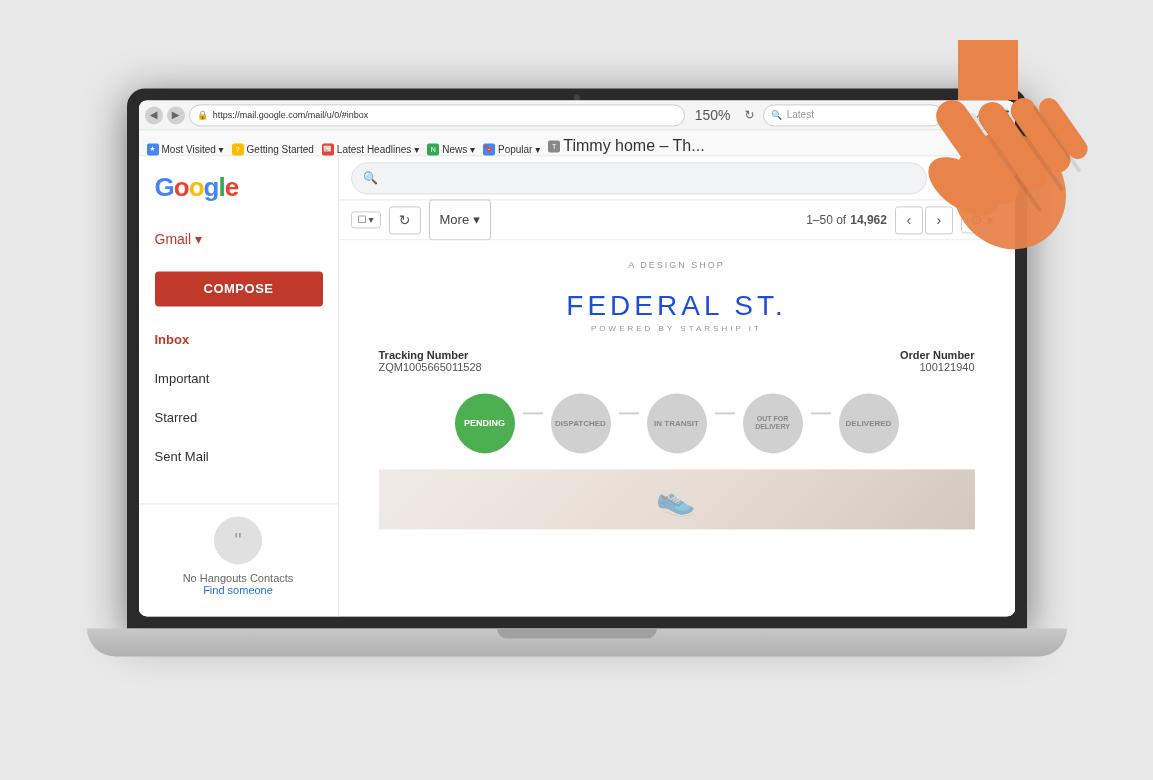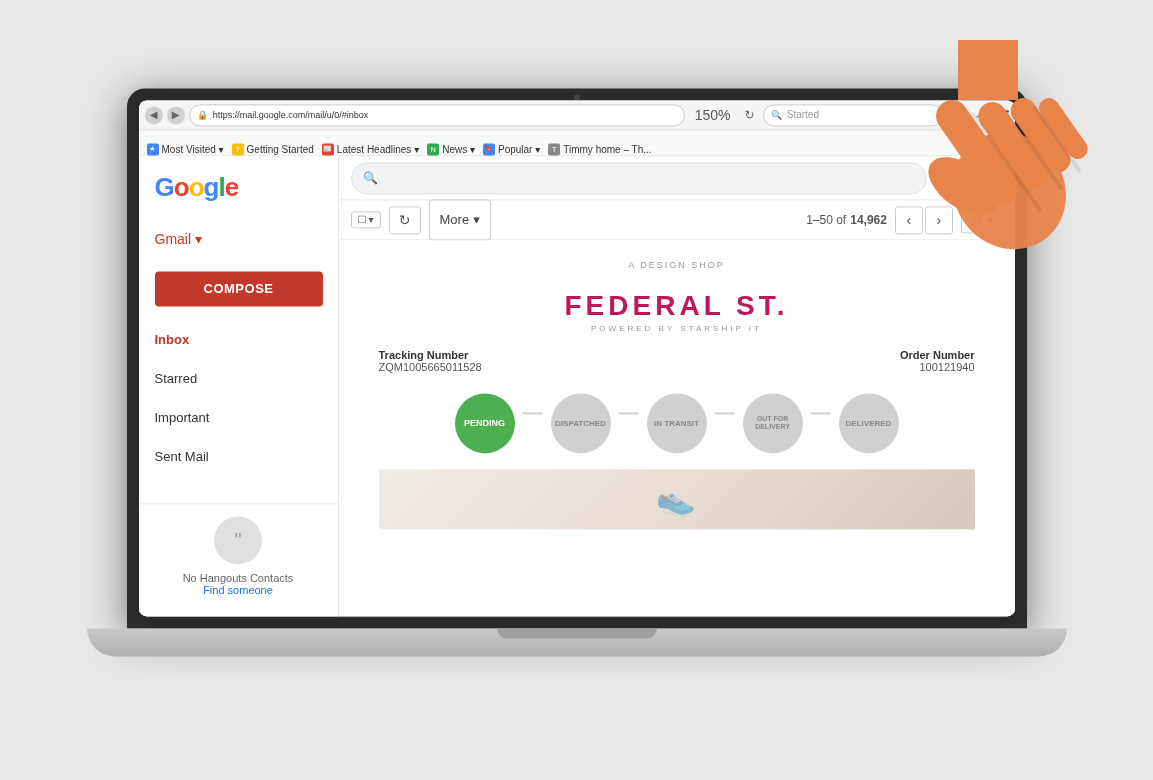--- a/index.html
+++ b/index.html
@@ -485,22 +485,22 @@
     .email-tagline {
       font-size: 9px;
       color: #999;
       letter-spacing: 2px;
       text-transform: uppercase;
       margin-bottom: 20px;
     }
 
     .email-brand-name {
       font-size: 28px;
-      font-weight: bold;
-      color: #be185d;
+      font-weight: normal;
+      color: #1d4ed8;
       letter-spacing: 4px;
       text-transform: uppercase;
     }
 
     .email-powered-by {
       font-size: 8px;
       color: #999;
       letter-spacing: 3px;
       text-transform: uppercase;
       margin-top: 2px;
@@ -649,21 +649,21 @@
               <span style="font-size:9px; color:#333;">https://mail.google.com/mail/u/0/#inbox</span>
             </div>
             <div class="zoom-indicator">
               <span>150%</span>
             </div>
             <div class="refresh-btn">
               <span>↻</span>
             </div>
             <div class="search-bar-browser">
               <span style="font-size:9px;">🔍</span>
-              <span>Started</span>
+              <span>Latest</span>
             </div>
             <div class="browser-icons">
               <div class="browser-icon-btn">
                 <span style="color:#e60023; font-size:10px; font-weight:bold; background:#e60023; color:white; border-radius:50%; width:16px; height:16px; display:flex; align-items:center; justify-content:center;">P</span>
               </div>
               <div class="browser-icon-btn" style="font-size:11px; color:#555;">↗</div>
               <div class="menu-dots">
                 <div class="menu-dot-line"></div>
                 <div class="menu-dot-line"></div>
                 <div class="menu-dot-line"></div>
@@ -687,21 +687,21 @@
             <div class="bookmark-item">
               <div class="bookmark-icon" style="background:#34a853;">N</div>
               <span style="font-size:10px;">News ▾</span>
             </div>
             <div class="bookmark-item">
               <div class="bookmark-icon" style="background:#4285f4;">🔖</div>
               <span style="font-size:10px;">Popular ▾</span>
             </div>
             <div class="bookmark-item">
               <div class="bookmark-icon" style="background:#888;">T</div>
-              <span style="font-size:10px;">Timmy home – Th...</span>
+              <span style="font-size:16px;">Timmy home – Th...</span>
             </div>
           </div>
         </div>
 
         <div class="gmail-layout">
 
           <div class="gmail-sidebar" style="position:relative; display:flex; flex-direction:column;gap:12px;">
 
             <div class="google-logo">
               <span class="google-G">G</span><span class="google-o1">o</span><span class="google-o2">o</span><span class="google-g">g</span><span class="google-l">l</span><span class="google-e">e</span>
@@ -711,24 +711,24 @@
               <span>Gmail</span>
               <span>▾</span>
             </div>
 
             <button class="compose-btn">COMPOSE</button>
 
             <div class="sidebar-nav-item active">
               <span>Inbox</span>
             </div>
             <div class="sidebar-nav-item">
+              <span>Important</span>
+            </div>
+            <div class="sidebar-nav-item">
               <span>Starred</span>
-            </div>
-            <div class="sidebar-nav-item">
-              <span>Important</span>
             </div>
             <div class="sidebar-nav-item">
               <span>Sent Mail</span>
             </div>
 
             <div style="margin-top: auto; padding: 12px 16px; border-top: 1px solid #e8e8e8; text-align:center;">
               <div class="hangouts-avatar">
                 <span style="font-size:20px; color:#9e9e9e;">"</span>
               </div>
               <div class="hangouts-text">No Hangouts Contacts</div>

